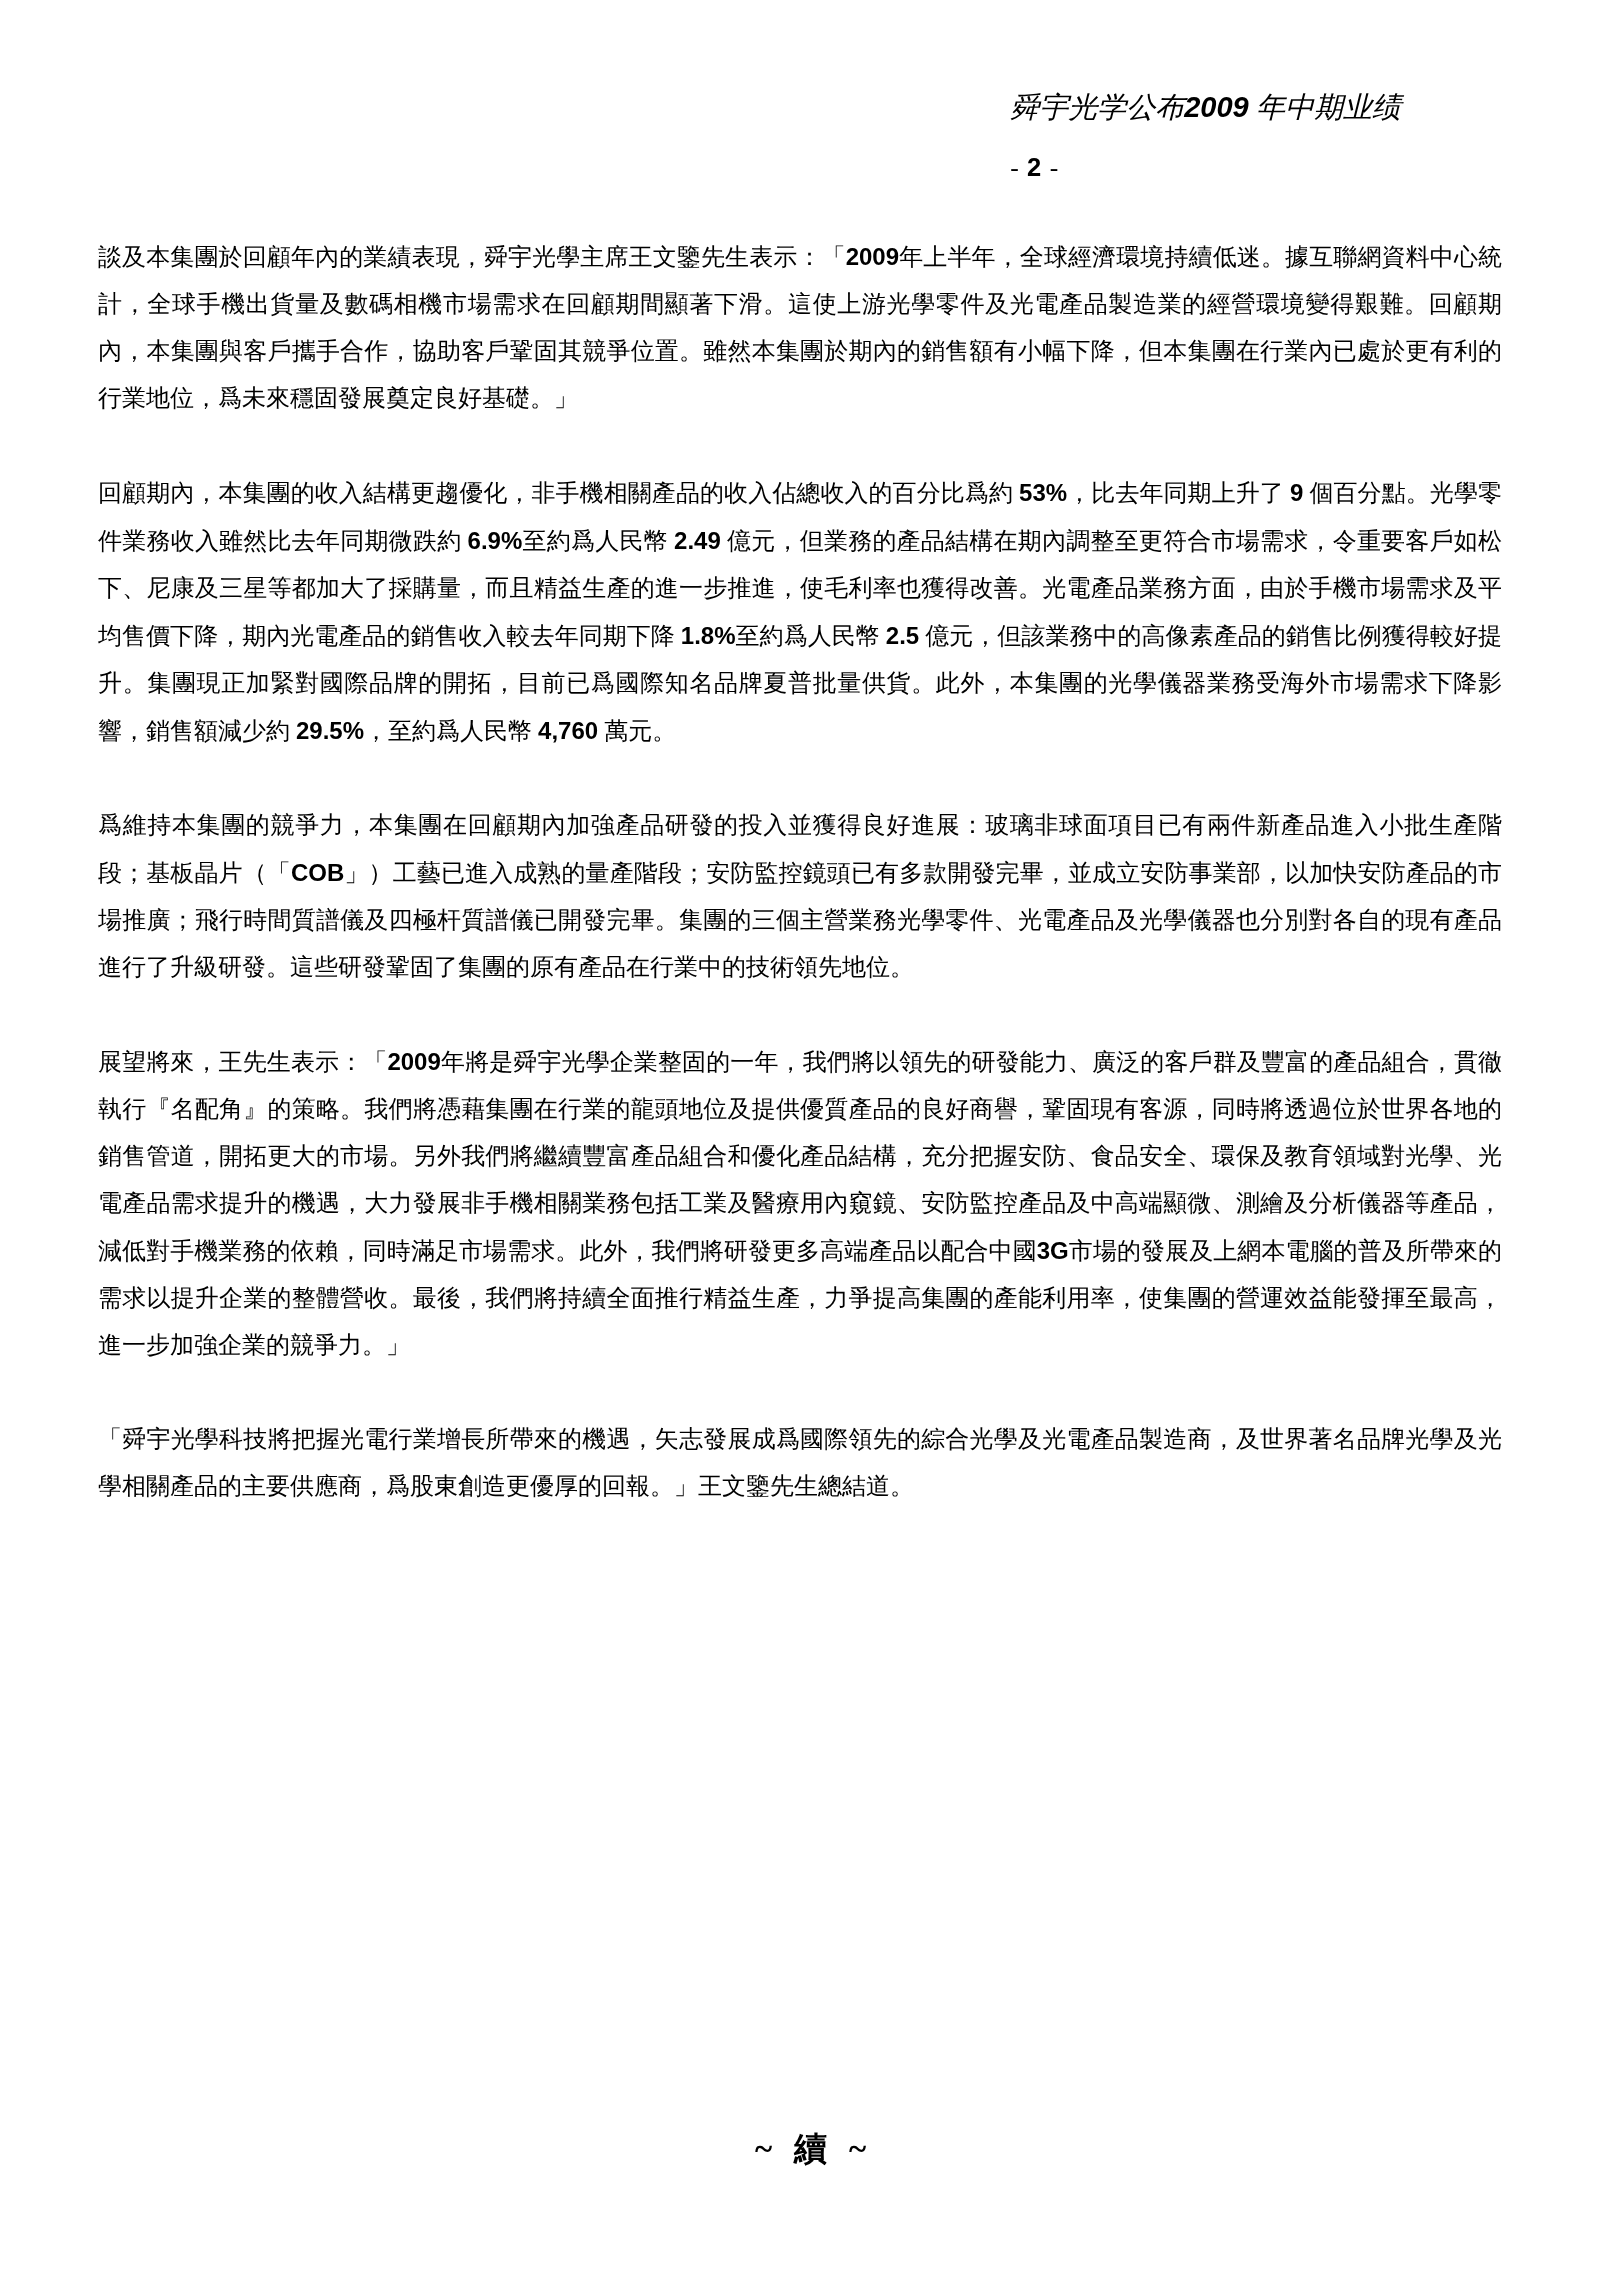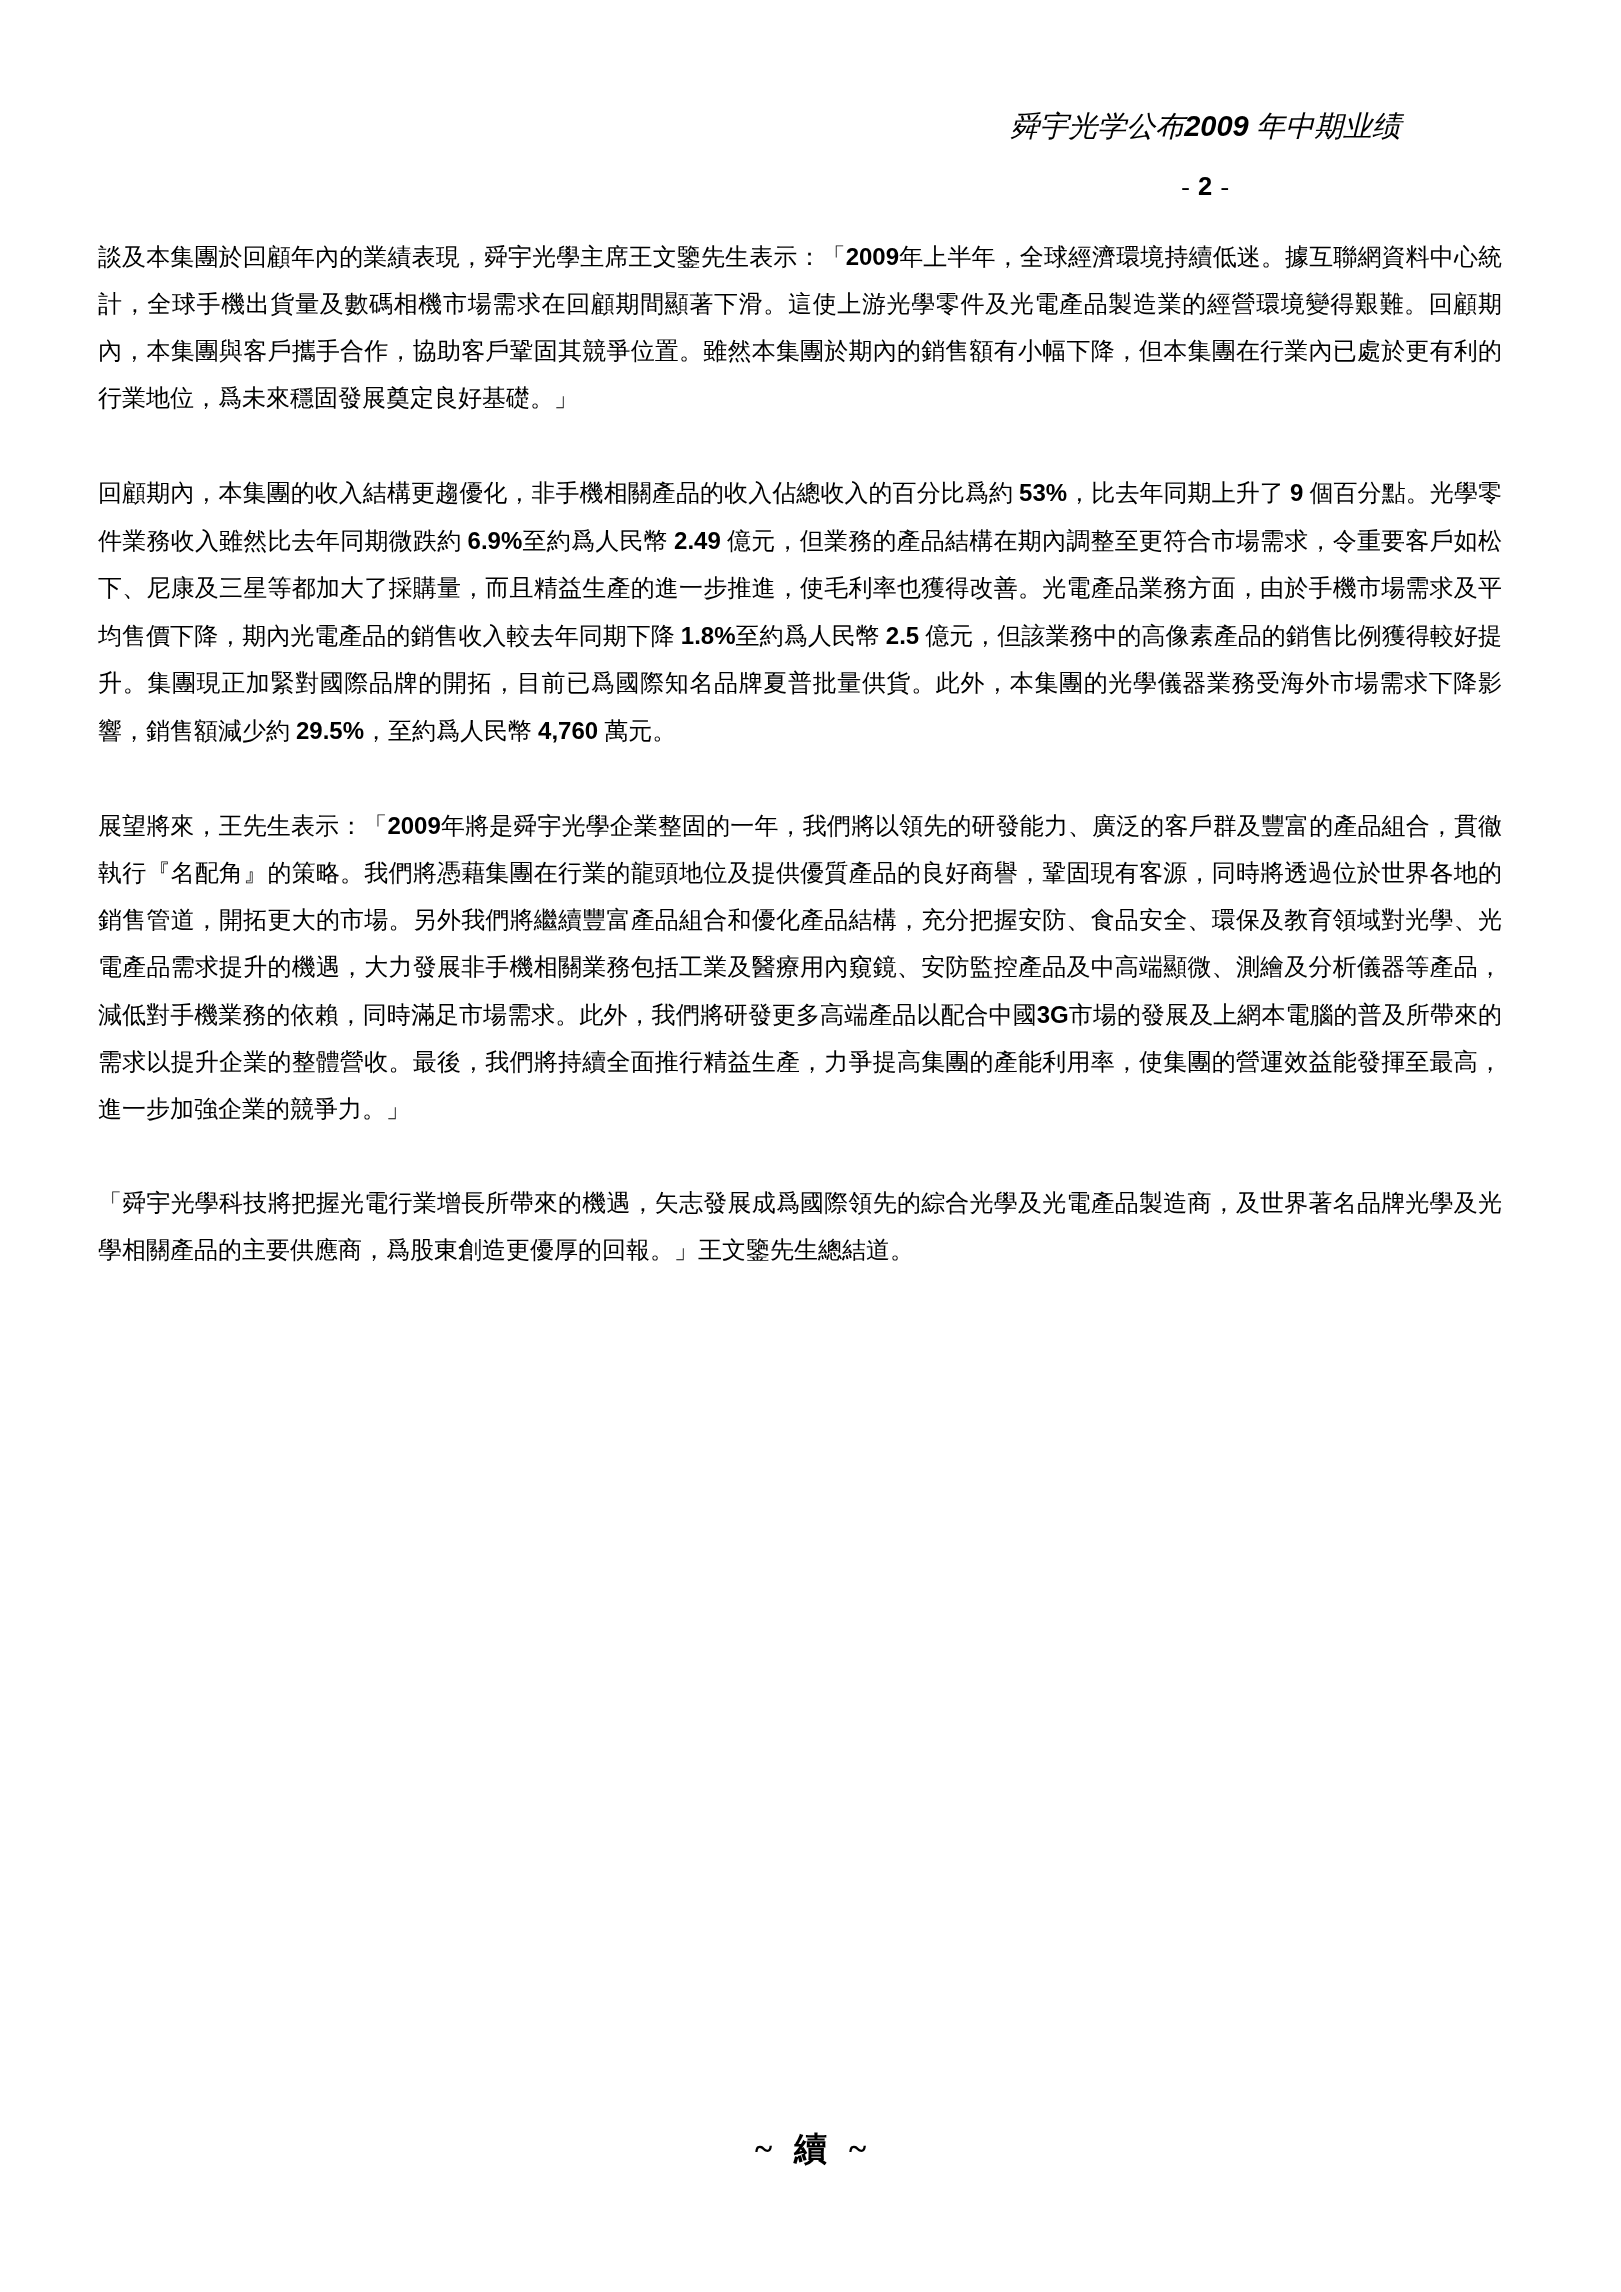--- a/index.html
+++ b/index.html
@@ -11,23 +11,23 @@
     position: relative;
     width: 1621px;
     height: 2293px;
     background: #ffffff;
     color: #000000;
     font-family: "Liberation Serif", serif;
     overflow: hidden;
   }
   .doc-header {
     position: absolute;
-    top: 107px;
+    top: 88px;
     right: 220px;
-    text-align: center;
+    text-align: left;
     font-style: italic;
     font-size: 29px;
     line-height: 38px;
     white-space: nowrap;
   }
   .page-number {
     margin-top: 21.6px;
     font-style: normal;
     font-size: 25.5px;
     letter-spacing: 1px;
@@ -66,20 +66,21 @@
 
   <div class="doc-header">
     <div class="richtext">舜宇光学公布<span class="latin">2009</span> 年中期业绩</div>
     <div class="page-number richtext">- <span class="latin">2</span> -</div>
   </div>
 
   <div class="doc-body">
 
   <p class="richtext">談及本集團於回顧年內的業績表現，舜宇光學主席王文鑒先生表示：「<span class="latin">2009</span>年上半年，全球經濟環境持續低迷。據互聯網資料中心統計，全球手機出貨量及數碼相機市場需求在回顧期間顯著下滑。這使上游光學零件及光電產品製造業的經營環境變得艱難。回顧期內，本集團與客戶攜手合作，協助客戶鞏固其競爭位置。雖然本集團於期內的銷售額有小幅下降，但本集團在行業內已處於更有利的行業地位，爲未來穩固發展奠定良好基礎。」</p>
       <p class="richtext">回顧期內，本集團的收入結構更趨優化，非手機相關產品的收入佔總收入的百分比爲約 <span class="latin">53%</span>，比去年同期上升了 <span class="latin">9</span> 個百分點。光學零件業務收入雖然比去年同期微跌約 <span class="latin">6.9%</span>至約爲人民幣 <span class="latin">2.49</span> 億元，但業務的產品結構在期內調整至更符合市場需求，令重要客戶如松下、尼康及三星等都加大了採購量，而且精益生產的進一步推進，使毛利率也獲得改善。光電產品業務方面，由於手機市場需求及平均售價下降，期內光電產品的銷售收入較去年同期下降 <span class="latin">1.8%</span>至約爲人民幣 <span class="latin">2.5</span> 億元，但該業務中的高像素產品的銷售比例獲得較好提升。集團現正加緊對國際品牌的開拓，目前已爲國際知名品牌夏普批量供貨。此外，本集團的光學儀器業務受海外市場需求下降影響，銷售額減少約 <span class="latin">29.5%</span>，至約爲人民幣 <span class="latin">4,760</span> 萬元。</p>
+      <p class="richtext">爲維持本集團的競爭力，本集團在回顧期內加強產品研發的投入並獲得良好進展：玻璃非球面項目已有兩件新產品進入小批生產階段；基板晶片（「<span class="latin">COB</span>」）工藝已進入成熟的量產階段；安防監控鏡頭已有多款開發完畢，並成立安防事業部，以加快安防產品的市場推廣；飛行時間質譜儀及四極杆質譜儀已開發完畢。集團的三個主營業務光學零件、光電產品及光學儀器也分別對各自的現有產品進行了升級研發。這些研發鞏固了集團的原有產品在行業中的技術領先地位。</p>
       <p class="richtext">展望將來，王先生表示：「<span class="latin">2009</span>年將是舜宇光學企業整固的一年，我們將以領先的研發能力、廣泛的客戶群及豐富的產品組合，貫徹執行『名配角』的策略。我們將憑藉集團在行業的龍頭地位及提供優質產品的良好商譽，鞏固現有客源，同時將透過位於世界各地的銷售管道，開拓更大的市場。另外我們將繼續豐富產品組合和優化產品結構，充分把握安防、食品安全、環保及教育領域對光學、光電產品需求提升的機遇，大力發展非手機相關業務包括工業及醫療用內窺鏡、安防監控產品及中高端顯微、測繪及分析儀器等產品，減低對手機業務的依賴，同時滿足市場需求。此外，我們將研發更多高端產品以配合中國<span class="latin">3G</span>市場的發展及上網本電腦的普及所帶來的需求以提升企業的整體營收。最後，我們將持續全面推行精益生產，力爭提高集團的產能利用率，使集團的營運效益能發揮至最高，進一步加強企業的競爭力。」</p>
       <p class="richtext">「舜宇光學科技將把握光電行業增長所帶來的機遇，矢志發展成爲國際領先的綜合光學及光電產品製造商，及世界著名品牌光學及光學相關產品的主要供應商，爲股東創造更優厚的回報。」王文鑒先生總結道。</p>
     </div>
 
   <div class="doc-footer">~ 續 ~</div>
 
 </div>
 
 
 </body></html>

